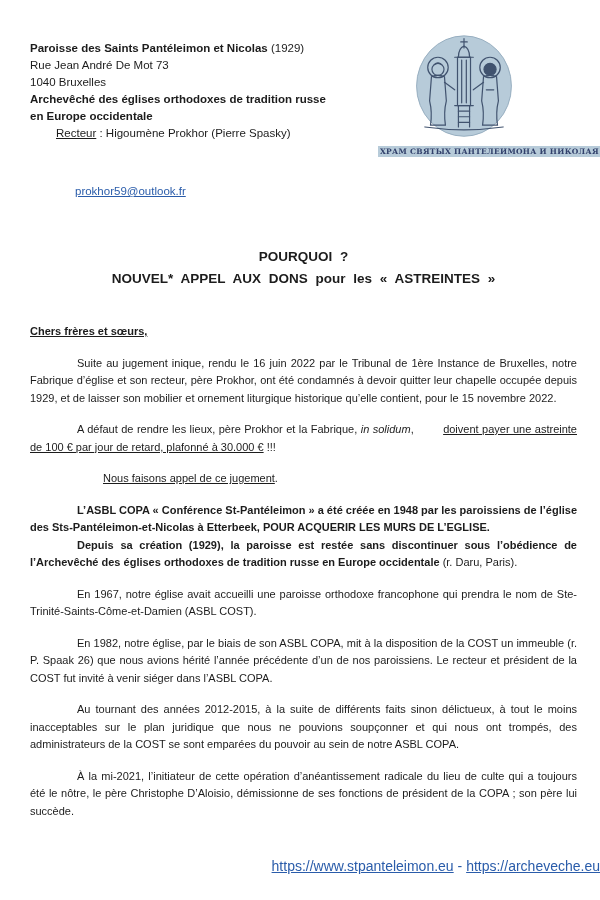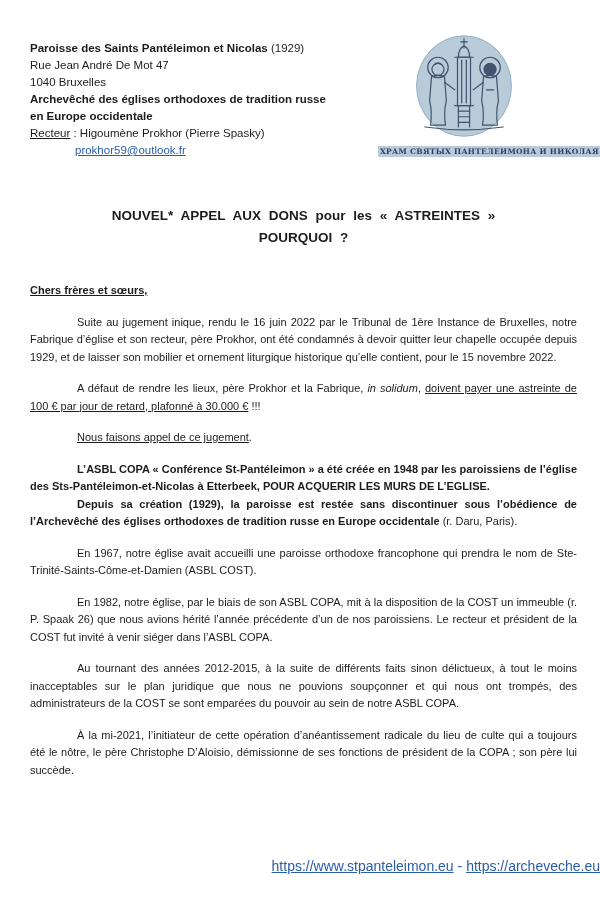--- a/index.html
+++ b/index.html
@@ -8,23 +8,23 @@
     background:#ffffff; box-sizing:border-box;
     padding:40px 23px 0 30px; overflow:hidden;
     font-family:"Liberation Sans", sans-serif;
     color:#1c1c1c;
   }
 
   
   .letterhead { font-size:11.5px; line-height:17px; width:360px; }
   .bold   { font-weight:bold; }
   .it     { font-style:italic; }
-  .ul     { text-decoration:underline; }
+  .ul     { text-decoration:underline;margin-left:26px; }
   .link   { color:#2a5caa; text-decoration:underline; cursor:pointer; }
-  .email-line { padding-left:45px; }
+  .email-line { padding-left:45px;margin-top:41px; }
 
   
   .seal { position:absolute; top:34px; left:378px; width:172px; text-align:left; }
   .seal svg { display:block; margin:0 auto; }
   .seal-caption {
     display:inline-block; margin-top:1px; padding:1px 2px;
     background:#b7cbd9; color:#31406b;
     font-family:"DejaVu Serif", serif; font-weight:bold;
     font-size:7.5px; letter-spacing:0.3px; white-space:nowrap;
   }
@@ -46,21 +46,21 @@
 </style>
 </head>
 <body>
 
 <div class="page">
 
   <div class="letterhead">
     <div>
       <span class="bold">Paroisse des Saints Pantéleimon et Nicolas</span><span> (1929)</span>
     </div>
-    <div>Rue Jean André De Mot 47</div>
+    <div>Rue Jean André De Mot 73</div>
     <div>1040 Bruxelles</div>
     <div class="bold">Archevêché des églises orthodoxes de tradition russe</div>
     <div class="bold">en Europe occidentale</div>
     <div>
       <span class="ul">Recteur</span><span> : Higoumène Prokhor (Pierre Spasky)</span>
     </div>
     <div class="email-line">
       <span class="link">prokhor59@outlook.fr</span>
     </div>
   </div>
@@ -98,22 +98,22 @@
         <circle cx="88" cy="38" r="6.5" fill="#41536f"></circle>
         <path d="M81 46 Q88 43 95 46 L97 72 Q94 84 96 98 L80 98 Q82 84 79 72 Z"></path>
         <line x1="81" y1="52" x2="70" y2="60"></line>
         <line x1="84" y1="60" x2="92" y2="60"></line>
       </g>
     </svg>
     <div class="seal-caption">ХРАМ СВЯТЫХ ПАНТЕЛЕИМОНА И НИКОЛАЯ</div>
   </div>
 
   <div class="title">
+    <div>POURQUOI ?</div>
     <div>NOUVEL* APPEL AUX DONS pour les « ASTREINTES »</div>
-    <div>POURQUOI ?</div>
   </div>
 
   <div class="body">
     <p class="salutation">Chers frères et sœurs,</p>
 
     <p class="para">Suite au jugement inique, rendu le 16 juin 2022 par le Tribunal de 1ère Instance de Bruxelles, notre Fabrique d’église et son recteur, père Prokhor, ont été condamnés à devoir quitter leur chapelle occupée depuis 1929, et de laisser son mobilier et ornement liturgique historique qu’elle contient, pour le 15 novembre 2022.</p>
 
     <p class="para"><span>A défaut de rendre les lieux, père Prokhor et la Fabrique, </span><span class="it">in solidum</span><span>, </span><span class="ul">doivent payer une astreinte de 100 € par jour de retard, plafonné à 30.000 €</span><span> !!!</span></p>
 
     <p class="para"><span class="ul">Nous faisons appel de ce jugement</span><span>.</span></p>

